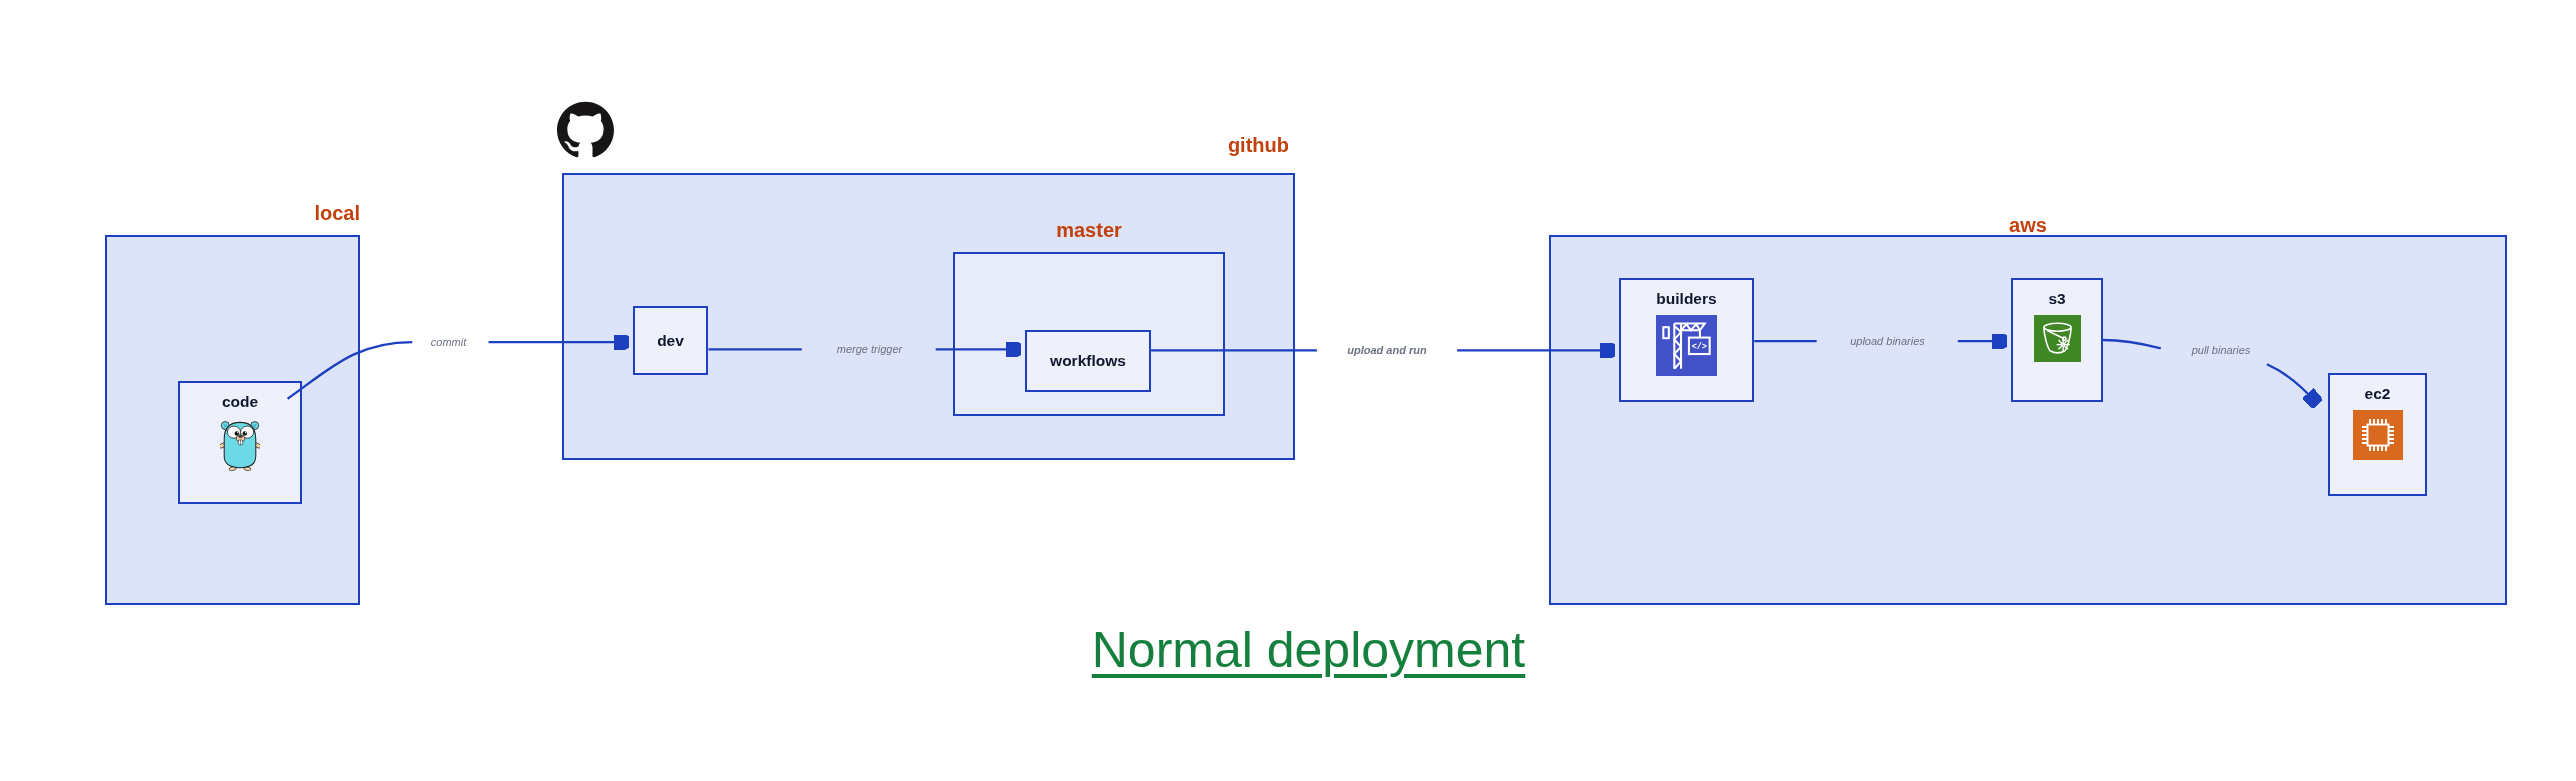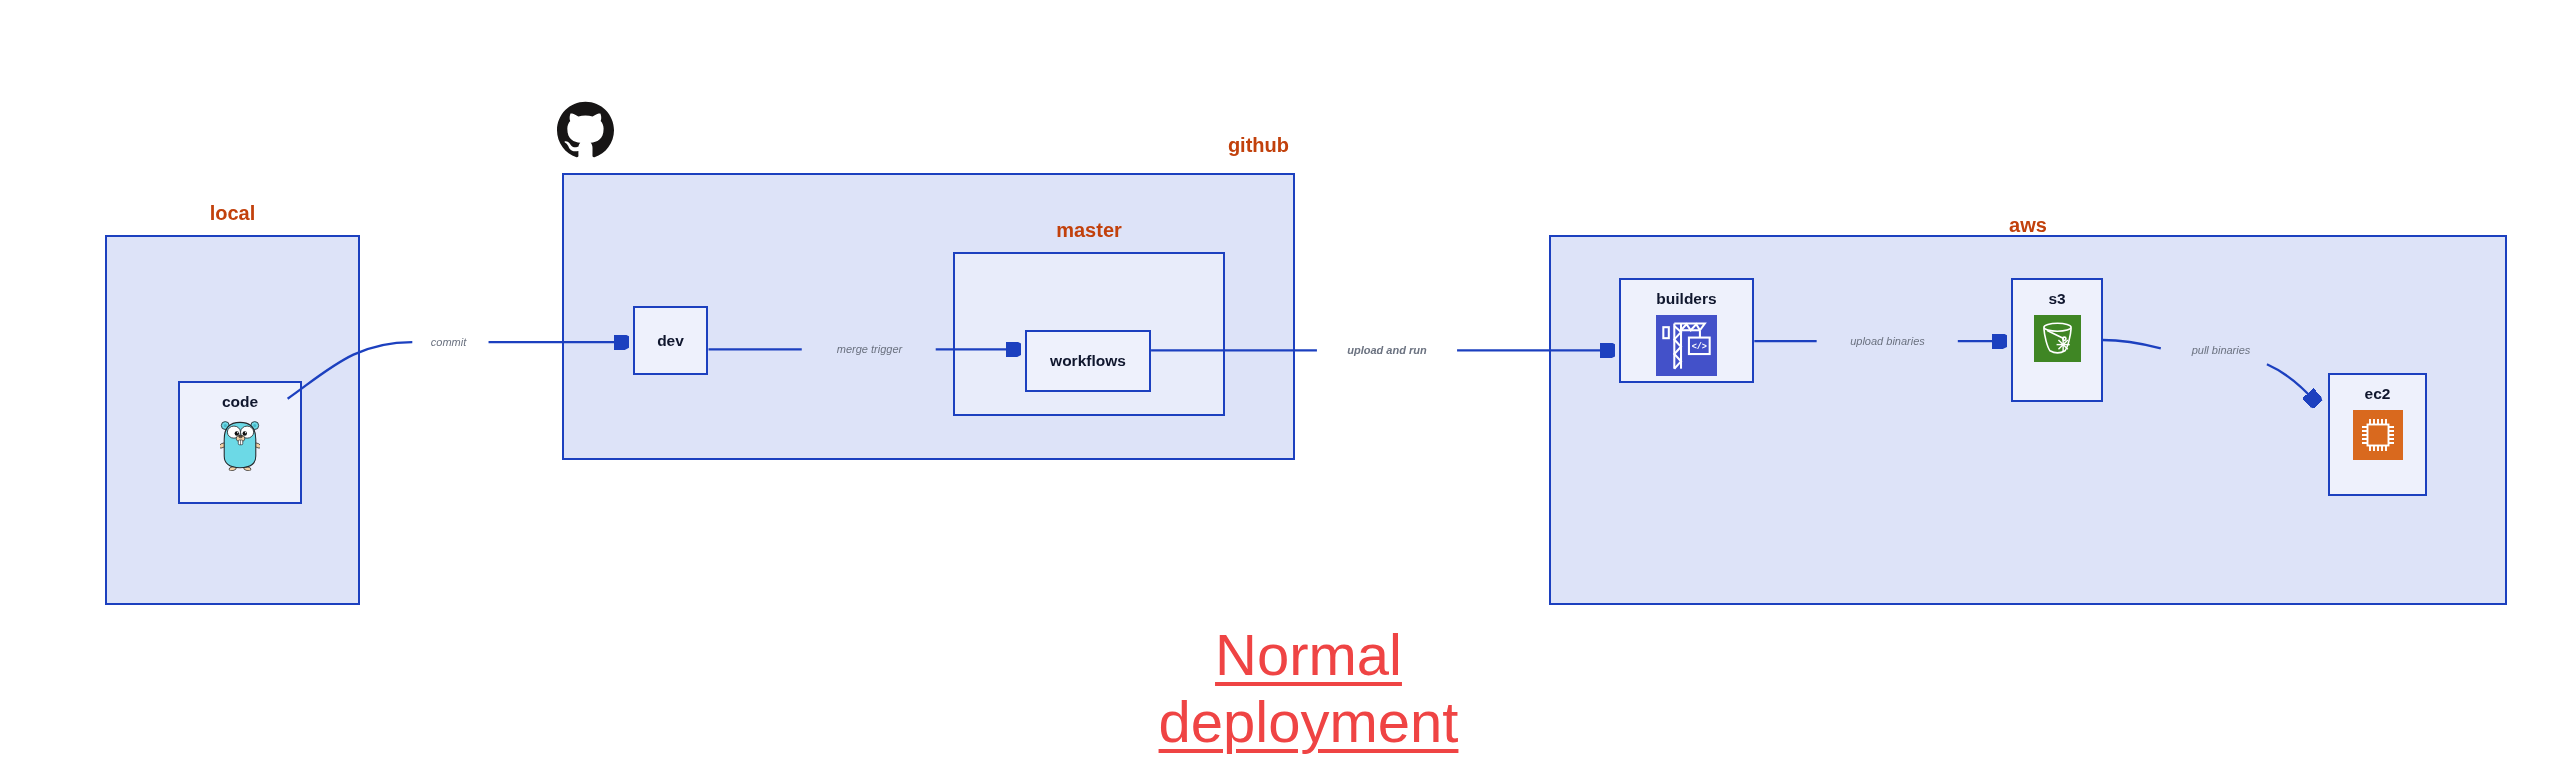--- a/index.html
+++ b/index.html
@@ -36,38 +36,38 @@
     color:#6b7280;text-align:center;line-height:20.6px;white-space:nowrap;
   }
   
   .edges-layer{position:absolute;left:0;top:0;width:2604px;height:781px;}
   .edges-layer path{stroke:#1c40bf;stroke-width:4.5px;fill:none;}
   
   .octocat{position:absolute;left:557px;top:101px;}
   
   .diagram-title{
     position:absolute;left:1087px;top:621px;width:443px;text-align:center;
-    font-size:58px;font-weight:400;color:#ef4444;
+    font-size:50px;font-weight:400;color:#15803d;
   }
   .diagram-title span{
     text-decoration:underline;
     text-decoration-thickness:3.6px;
     text-underline-offset:7.2px;
   }
   svg text.icon-glyph{
     font-family:"Liberation Mono","DejaVu Sans Mono",monospace;
     font-weight:700;fill:#ffffff;
   }
 </style>
 </head>
 <body>
 
 <div class="canvas">
 
-  <div class="group-label" style="left:105px;top:198px;width:255px;text-align:center;">local</div>
+  <div class="group-label" style="left:105px;top:198px;width:255px;text-align:right;">local</div>
   <div class="group-box" style="left:105px;top:235px;width:255px;height:370px;"></div>
 
   <div class="node" style="left:178px;top:381px;width:124px;height:123px;">
     <div class="node-label padded">code</div>
     <svg class="node-icon" width="40" height="53" viewBox="0 0 76 100">
       <circle cx="10" cy="14" r="7.5" fill="#6cd9e6" stroke="#24282b" stroke-width="1.6"></circle>
       <circle cx="10" cy="14" r="3" fill="#46b8c8"></circle>
       <circle cx="66" cy="14" r="7.5" fill="#6cd9e6" stroke="#24282b" stroke-width="1.6"></circle>
       <circle cx="66" cy="14" r="3" fill="#46b8c8"></circle>
       <ellipse cx="4.5" cy="52" rx="6.5" ry="4" fill="#f4d0a4" stroke="#24282b" stroke-width="1.3" transform="rotate(-28 4.5 52)"></ellipse>
@@ -102,21 +102,21 @@
   <div class="group-label" style="left:953px;top:215px;width:272px;text-align:center;">master</div>
   <div class="group-box inner" style="left:953px;top:252px;width:272px;height:164px;"></div>
 
   <div class="node centered" style="left:1025px;top:330px;width:126px;height:62px;">
     <div class="node-label">workflows</div>
   </div>
 
   <div class="group-label" style="left:1549px;top:198px;width:958px;text-align:center;margin-top:12px;">aws</div>
   <div class="group-box" style="left:1549px;top:235px;width:958px;height:370px;"></div>
 
-  <div class="node" style="left:1619px;top:278px;width:135px;height:105px;">
+  <div class="node" style="left:1619px;top:278px;width:135px;height:124px;">
     <div class="node-label padded">builders</div>
     <svg class="node-icon" width="61" height="61" viewBox="0 0 100 100">
       <rect x="0" y="0" width="100" height="100" fill="#4351c9"></rect>
       <g stroke="#ffffff" stroke-width="3.4" fill="none">
         <rect x="12" y="20" width="9" height="18"></rect>
         <path d="M30 14 V 88"></path>
         <path d="M41 14 V 88"></path>
         <polyline points="30,18 41,28 30,40 41,52 30,64 41,76 30,88"></polyline>
         <path d="M30 14 H 80 L 72 25"></path>
         <path d="M41 25 H 72"></path>

